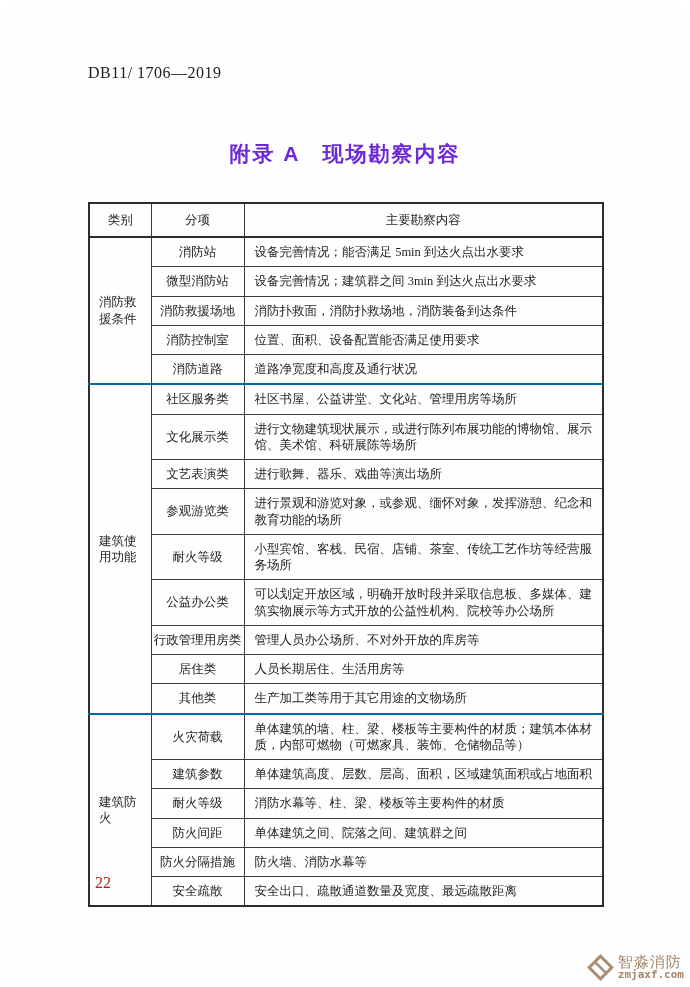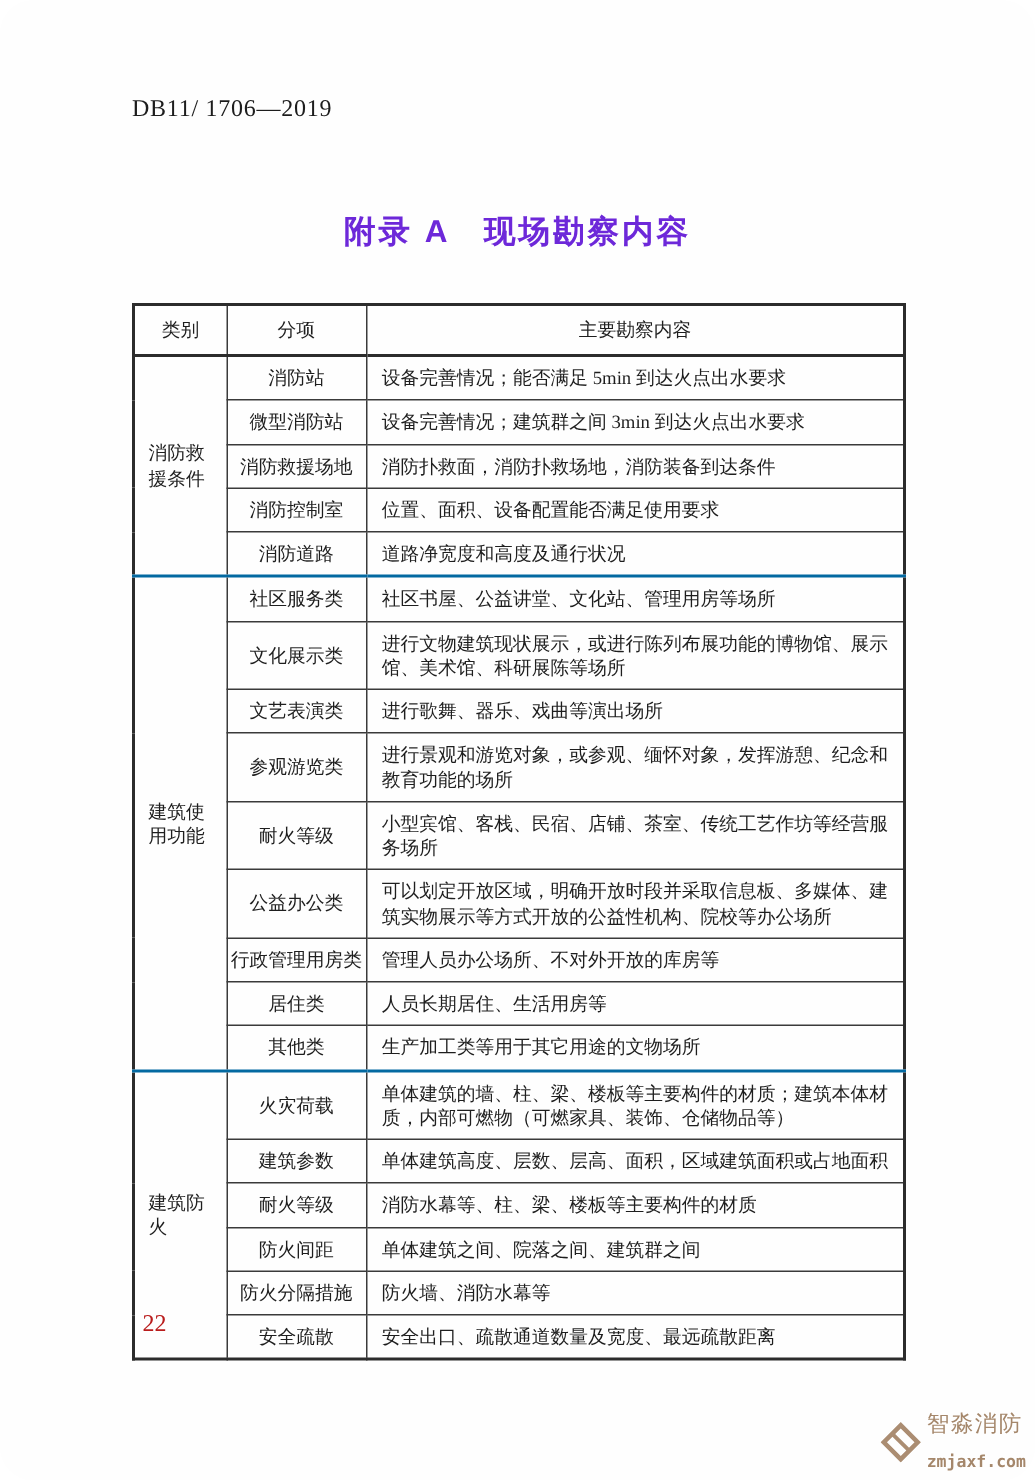--- a/index.html
+++ b/index.html
@@ -215,17 +215,17 @@
 
   <div class="brand">
     <svg width="27" height="27" viewBox="0 0 27 27" aria-hidden="true">
       <g transform="rotate(45 13.5 13.5)">
         <rect x="5.5" y="5.5" width="16" height="16" fill="none" stroke="#ab8d72" stroke-width="3"></rect>
         <line x1="5.5" y1="13.5" x2="21.5" y2="13.5" stroke="#ab8d72" stroke-width="2.6"></line>
       </g>
     </svg>
     <div class="texts">
       <span class="name" style="color: rgb(165, 135, 107);">智淼消防</span>
-      <span class="site" style="color: rgb(165, 135, 107); margin-top: 12px;">zmjaxf.com</span>
+      <span class="site" style="color: rgb(165, 135, 107);">zmjaxf.com</span>
     </div>
   </div>
 
 </div>
 
 </body></html>

